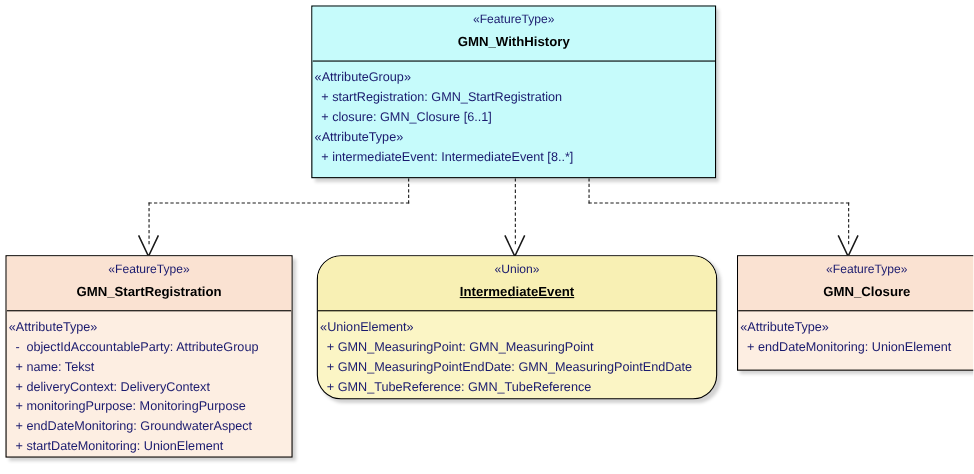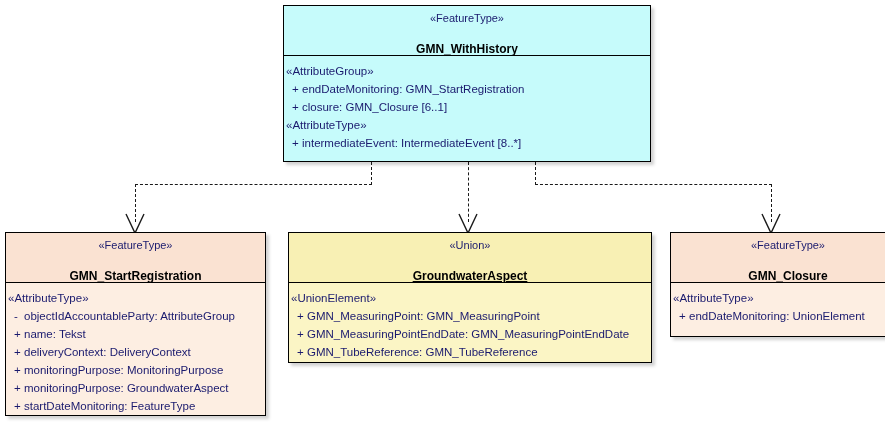--- a/index.html
+++ b/index.html
@@ -36,21 +36,21 @@
     font-size: 11px;
     color: #1a1a6e;
     line-height: 15px;
   }
   .class-name {
     display: block;
     font-size: 12px;
     font-weight: bold;
     color: #000000;
     line-height: 16px;
-    margin-top: 15px;
+    margin-top: 4px;
   }
   .class-name.underlined { text-decoration: underline; }
 
   .uml-body {
     padding: 6px 0 6px 0;
     white-space: nowrap;
   }
   .group-label {
     font-size: 11.5px;
     color: #1a1a6e;
@@ -132,21 +132,21 @@
   </div>
 
   <div class="uml-class fill-cyan" style="left:283px; top:5px; width:368px; height:157px;">
     <div class="uml-header" style="height:50px;">
       <span class="stereotype">«FeatureType»</span>
       <span class="class-name">GMN_WithHistory</span>
     </div>
     <div class="uml-body">
       <div class="group-label">«AttributeGroup»</div>
       <div class="attr-row">
-        <span class="attr-vis">+</span><span class="attr-text">endDateMonitoring: GMN_StartRegistration</span>
+        <span class="attr-vis">+</span><span class="attr-text">startRegistration: GMN_StartRegistration</span>
       </div>
       <div class="attr-row">
         <span class="attr-vis">+</span><span class="attr-text">closure: GMN_Closure [6..1]</span>
       </div>
       <div class="group-label">«AttributeType»</div>
       <div class="attr-row">
         <span class="attr-vis">+</span><span class="attr-text">intermediateEvent: IntermediateEvent [8..*]</span>
       </div>
     </div>
   </div>
@@ -164,32 +164,32 @@
       <div class="attr-row">
         <span class="attr-vis">+</span><span class="attr-text">name: Tekst</span>
       </div>
       <div class="attr-row">
         <span class="attr-vis">+</span><span class="attr-text">deliveryContext: DeliveryContext</span>
       </div>
       <div class="attr-row">
         <span class="attr-vis">+</span><span class="attr-text">monitoringPurpose: MonitoringPurpose</span>
       </div>
       <div class="attr-row">
-        <span class="attr-vis">+</span><span class="attr-text">monitoringPurpose: GroundwaterAspect</span>
-      </div>
-      <div class="attr-row">
-        <span class="attr-vis">+</span><span class="attr-text">startDateMonitoring: FeatureType</span>
-      </div>
-    </div>
-  </div>
-
-  <div class="uml-class fill-yellow" style="left:288px; top:232px; width:364px; height:131px;">
+        <span class="attr-vis">+</span><span class="attr-text">endDateMonitoring: GroundwaterAspect</span>
+      </div>
+      <div class="attr-row">
+        <span class="attr-vis">+</span><span class="attr-text">startDateMonitoring: UnionElement</span>
+      </div>
+    </div>
+  </div>
+
+  <div class="uml-class fill-yellow" style="left:288px; top:232px; width:364px; height:131px;border-radius:22px;">
     <div class="uml-header" style="height:50px;">
       <span class="stereotype">«Union»</span>
-      <span class="class-name underlined">GroundwaterAspect</span>
+      <span class="class-name underlined">IntermediateEvent</span>
     </div>
     <div class="uml-body">
       <div class="group-label">«UnionElement»</div>
       <div class="attr-row">
         <span class="attr-vis">+</span><span class="attr-text">GMN_MeasuringPoint: GMN_MeasuringPoint</span>
       </div>
       <div class="attr-row">
         <span class="attr-vis">+</span><span class="attr-text">GMN_MeasuringPointEndDate: GMN_MeasuringPointEndDate</span>
       </div>
       <div class="attr-row">

